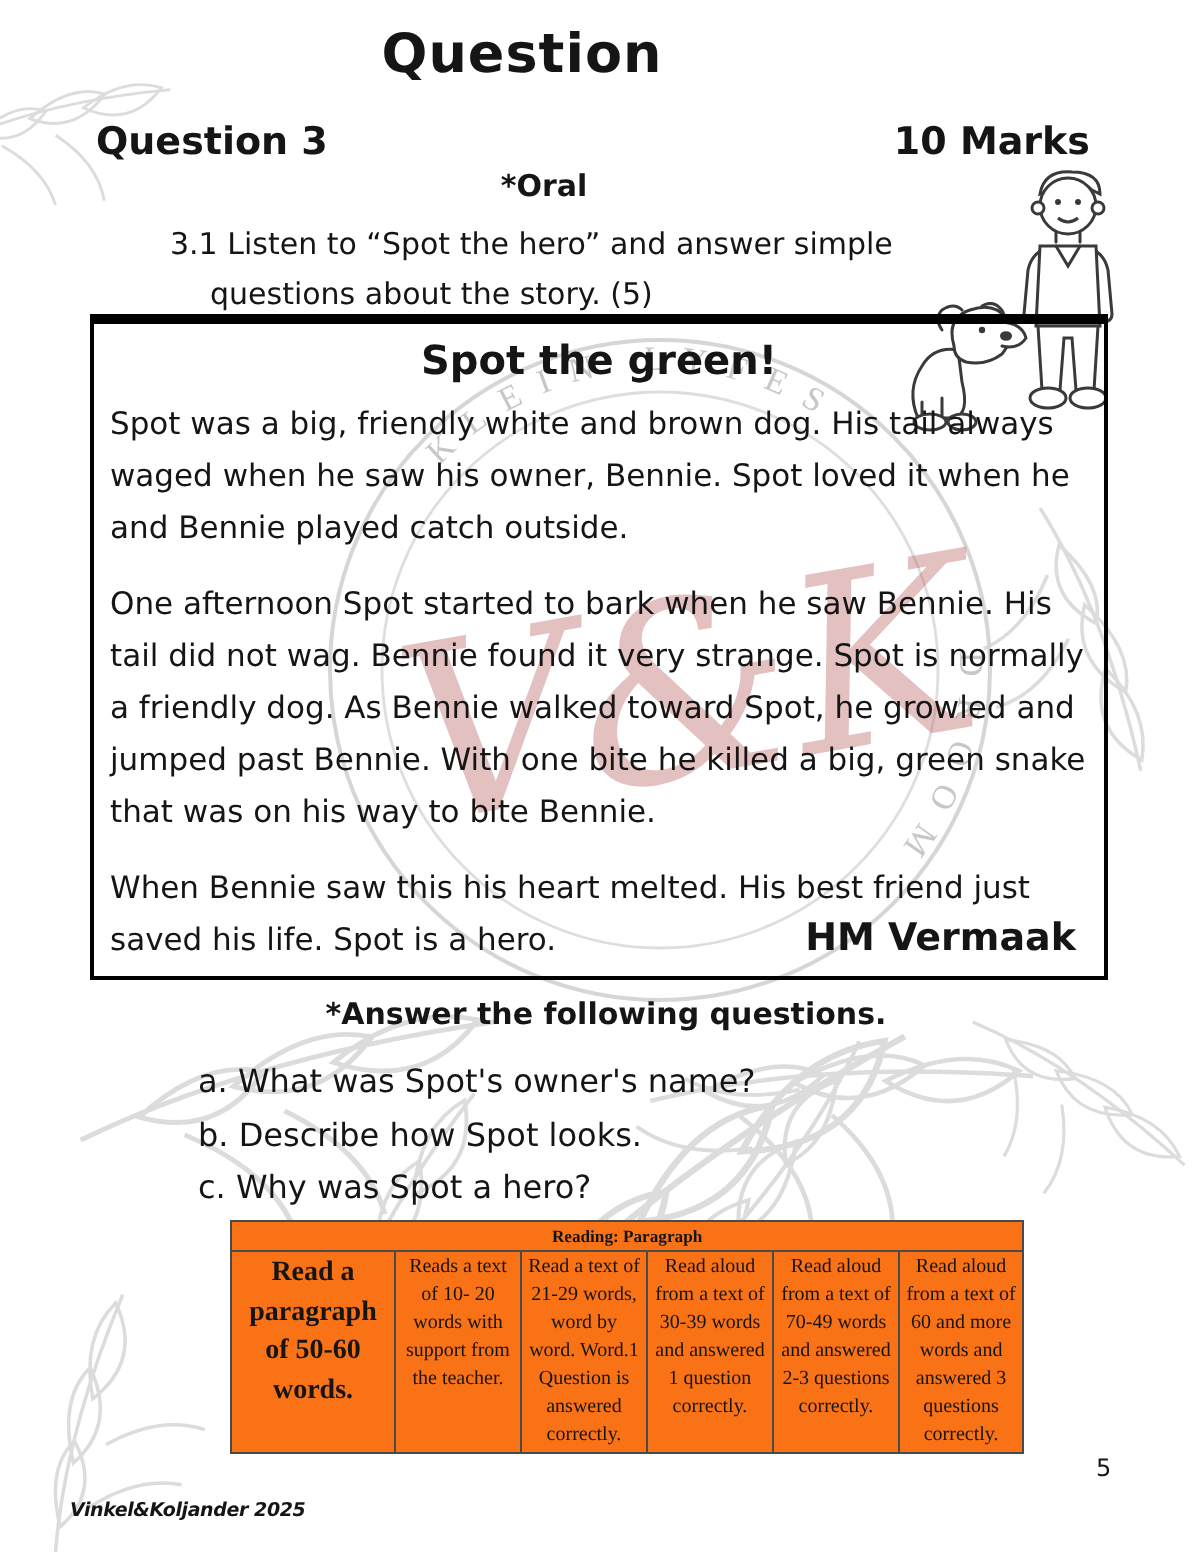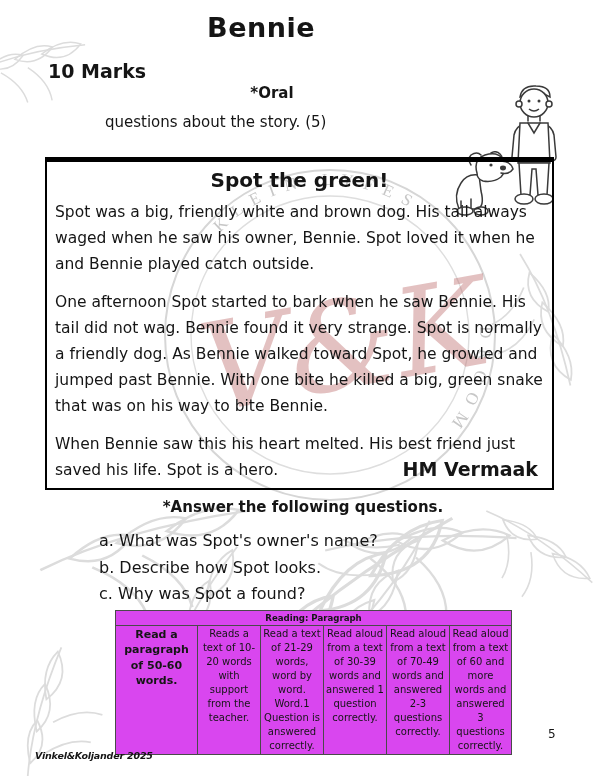--- a/index.html
+++ b/index.html
@@ -45,27 +45,27 @@
   
   .answer-heading{
     position:absolute;top:498px;left:3px;width:600px;text-align:center;
     font-size:15px;font-weight:600;
   }
   .questions{position:absolute;top:524px;left:95px;margin:4px;padding:0;list-style:none;
     font-size:16px;line-height:26.5px;}
   
   .rubric{
     position:absolute;left:115px;top:610px;width:396px;border-collapse:collapse;
-    table-layout:fixed;background:#d946ef;
+    table-layout:fixed;background:#f97316;font-family:Liberation Serif, serif;
   }
   .rubric td{border:1px solid #4a4a4a;text-align:center;vertical-align:top;
     padding:1px 2px;font-size:10px;line-height:1.4;}
   .rubric .t-title{font-weight:600;font-size:8.6px;padding:1px 0;}
   .rubric .t-head{font-weight:600;font-size:8.6px;}
-  .rubric .t-activity{font-weight:700;font-size:11px;}
+  .rubric .t-activity{font-weight:700;font-size:14px;}
   
   .credit{
     position:absolute;left:35px;top:750px;font-size:9.5px;font-weight:700;
     font-style:italic;letter-spacing:-.2px;
   }
   .pagenum{position:absolute;left:548px;top:727px;font-size:12px;}
 </style>
 </head>
 <body>
 
@@ -100,29 +100,31 @@
     <text font-family="Liberation Serif, serif" font-size="17" fill="#c7c7c7" letter-spacing="10">
       <textPath href="#wm-arc" startOffset="112">KLEIN LYFES</textPath>
     </text>
     <text font-family="Liberation Serif, serif" font-size="17" fill="#c7c7c7" letter-spacing="10">
       <textPath href="#wm-arc" startOffset="462">DROOM</textPath>
     </text>
   </svg>
 
   <div class="monogram">V&amp;K</div>
 
-  <div class="title">Bennie</div>
+  <div class="title">Question</div>
 
   <div class="qrow">
+    <span>Question 3</span>
     <span>10 Marks</span>
   </div>
 
   <div class="oral">*Oral</div>
 
   <div class="instruction">
+    <div class="l1">3.1 Listen to “Spot the hero” and answer simple</div>
     <div class="l2">questions about the story. (5)</div>
   </div>
 
   <svg class="deco" width="64" height="124" viewBox="0 0 64 124" style="left:502px;top:83px;">
     <g stroke="#3a3a3a" stroke-width="1.5" fill="#ffffff" stroke-linecap="round">
       <path d="M18,14 Q20,2 34,3 Q48,3 48,14 L44,12 Q40,8 33,9 Q24,8 21,13 Z"></path>
       <circle cx="32" cy="20" r="14"></circle>
       <circle cx="17" cy="21" r="3"></circle>
       <circle cx="47" cy="21" r="3"></circle>
       <path d="M26,33 l0,5 M38,33 l0,5" fill="none"></path>
@@ -163,21 +165,21 @@
     <p>Spot was a big, friendly white and brown dog. His tail always waged when he saw his owner, Bennie. Spot loved it when he and Bennie played catch outside.</p>
     <p>One afternoon Spot started to bark when he saw Bennie. His tail did not wag. Bennie found it very strange. Spot is normally a friendly dog. As Bennie walked toward Spot, he growled and jumped past Bennie. With one bite he killed a big, green snake that was on his way to bite Bennie.</p>
     <p>When Bennie saw this his heart melted. His best friend just saved his life. Spot is a hero.</p>
     <div class="author">HM Vermaak</div>
   </div>
 
   <div class="answer-heading">*Answer the following questions.</div>
   <ul class="questions">
     <li>a. What was Spot's owner's name?</li>
     <li>b. Describe how Spot looks.</li>
-    <li>c. Why was Spot a found?</li>
+    <li>c. Why was Spot a hero?</li>
   </ul>
 
   <table class="rubric">
     <colgroup>
       <col style="width:82px">
         <col style="width:63px">
         <col style="width:63px">
       <col style="width:63px">
         <col style="width:63px">
         <col style="width:62px">

